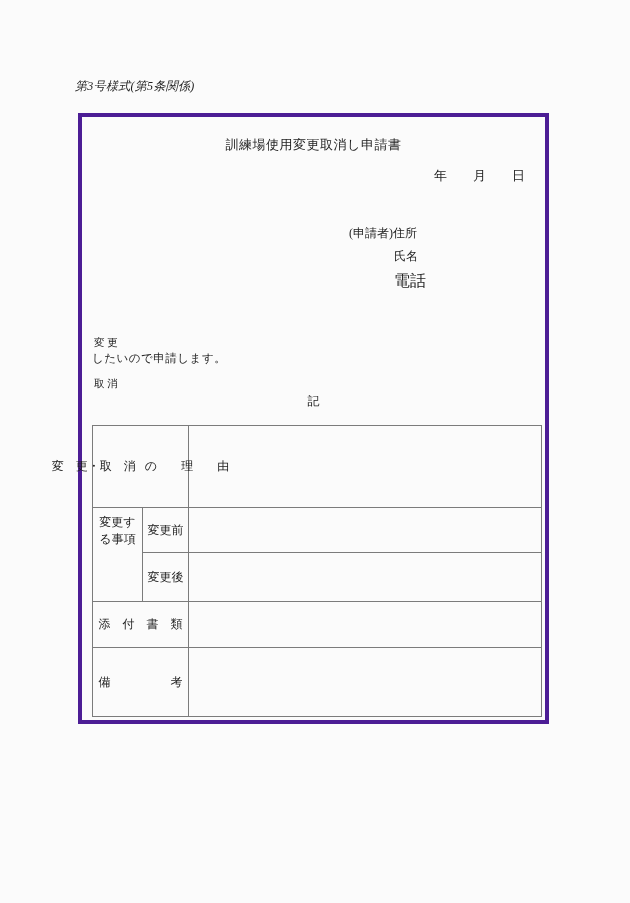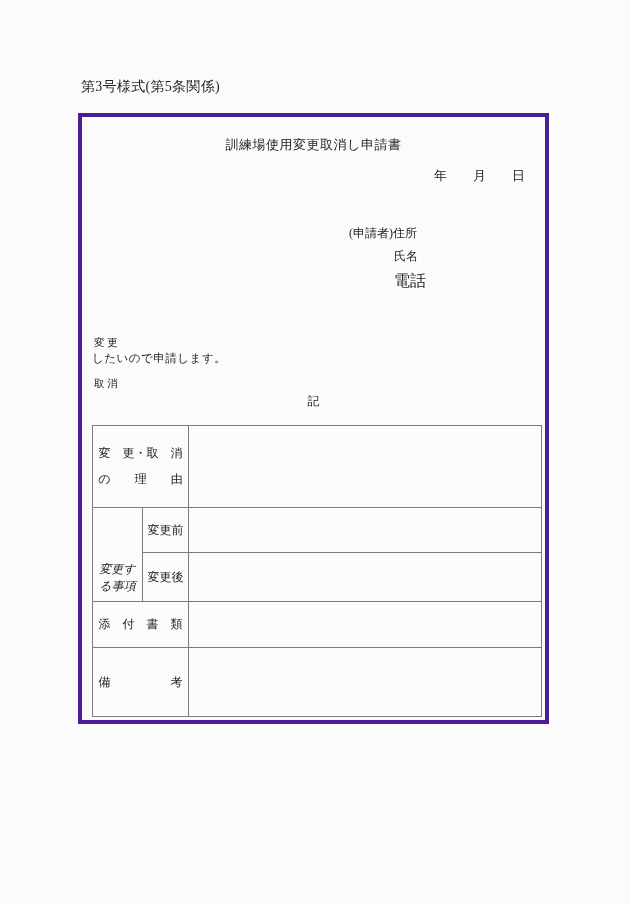--- a/index.html
+++ b/index.html
@@ -7,24 +7,25 @@
   body {
     position: relative;
     background: #fbfbfb;
     color: #1e1e1e;
     font-family: "Liberation Serif", "DejaVu Serif", serif;
     overflow: hidden;
   }
   .abs { position: absolute; }
 
   .form-number {
-    left: 81px; top: 78px;
-    font-size: 14px;
+    left: 75px; top: 78px;
+    font-size: 12px;
     letter-spacing: 0.3px;
     white-space: pre;
+    font-style: italic;
   }
 
   .sheet {
     left: 78px; top: 113px;
     width: 471px; height: 611px;
     border: 4px solid #4c1d95;
     background: transparent;
   }
 
   .doc-title {
@@ -89,23 +90,23 @@
   .cell { border-color: #7b7b7b; border-style: solid; border-width: 0; }
   .b-r { border-right-width: 1px; }
   .b-b { border-bottom-width: 1px; }
   .label-cell {
     display: flex;
     align-items: center;
     justify-content: center;
     white-space: pre;
     text-align: center;
   }
-  .reason-label      { grid-column: 1 / 3; grid-row: 1; flex-direction: column; gap: 9px; }
+  .reason-label      { grid-column: 1 / 3; grid-row: 1; flex-direction: row; gap: 9px; }
   .reason-value      { grid-column: 3; grid-row: 1; }
-  .items-label       { grid-column: 1; grid-row: 2 / 4; flex-direction: column; justify-content: flex-end; padding: 6px 0; font-style: italic; }
+  .items-label       { grid-column: 1; grid-row: 2 / 4; flex-direction: column; justify-content: flex-start; padding: 6px 0; }
   .before-label      { grid-column: 2; grid-row: 2; }
   .before-value      { grid-column: 3; grid-row: 2; }
   .after-label       { grid-column: 2; grid-row: 3; }
   .after-value       { grid-column: 3; grid-row: 3; }
   .attachments-label { grid-column: 1 / 3; grid-row: 4; }
   .attachments-value { grid-column: 3; grid-row: 4; }
   .remarks-label     { grid-column: 1 / 3; grid-row: 5; }
   .remarks-value     { grid-column: 3; grid-row: 5; }
 </style>
 </head>

